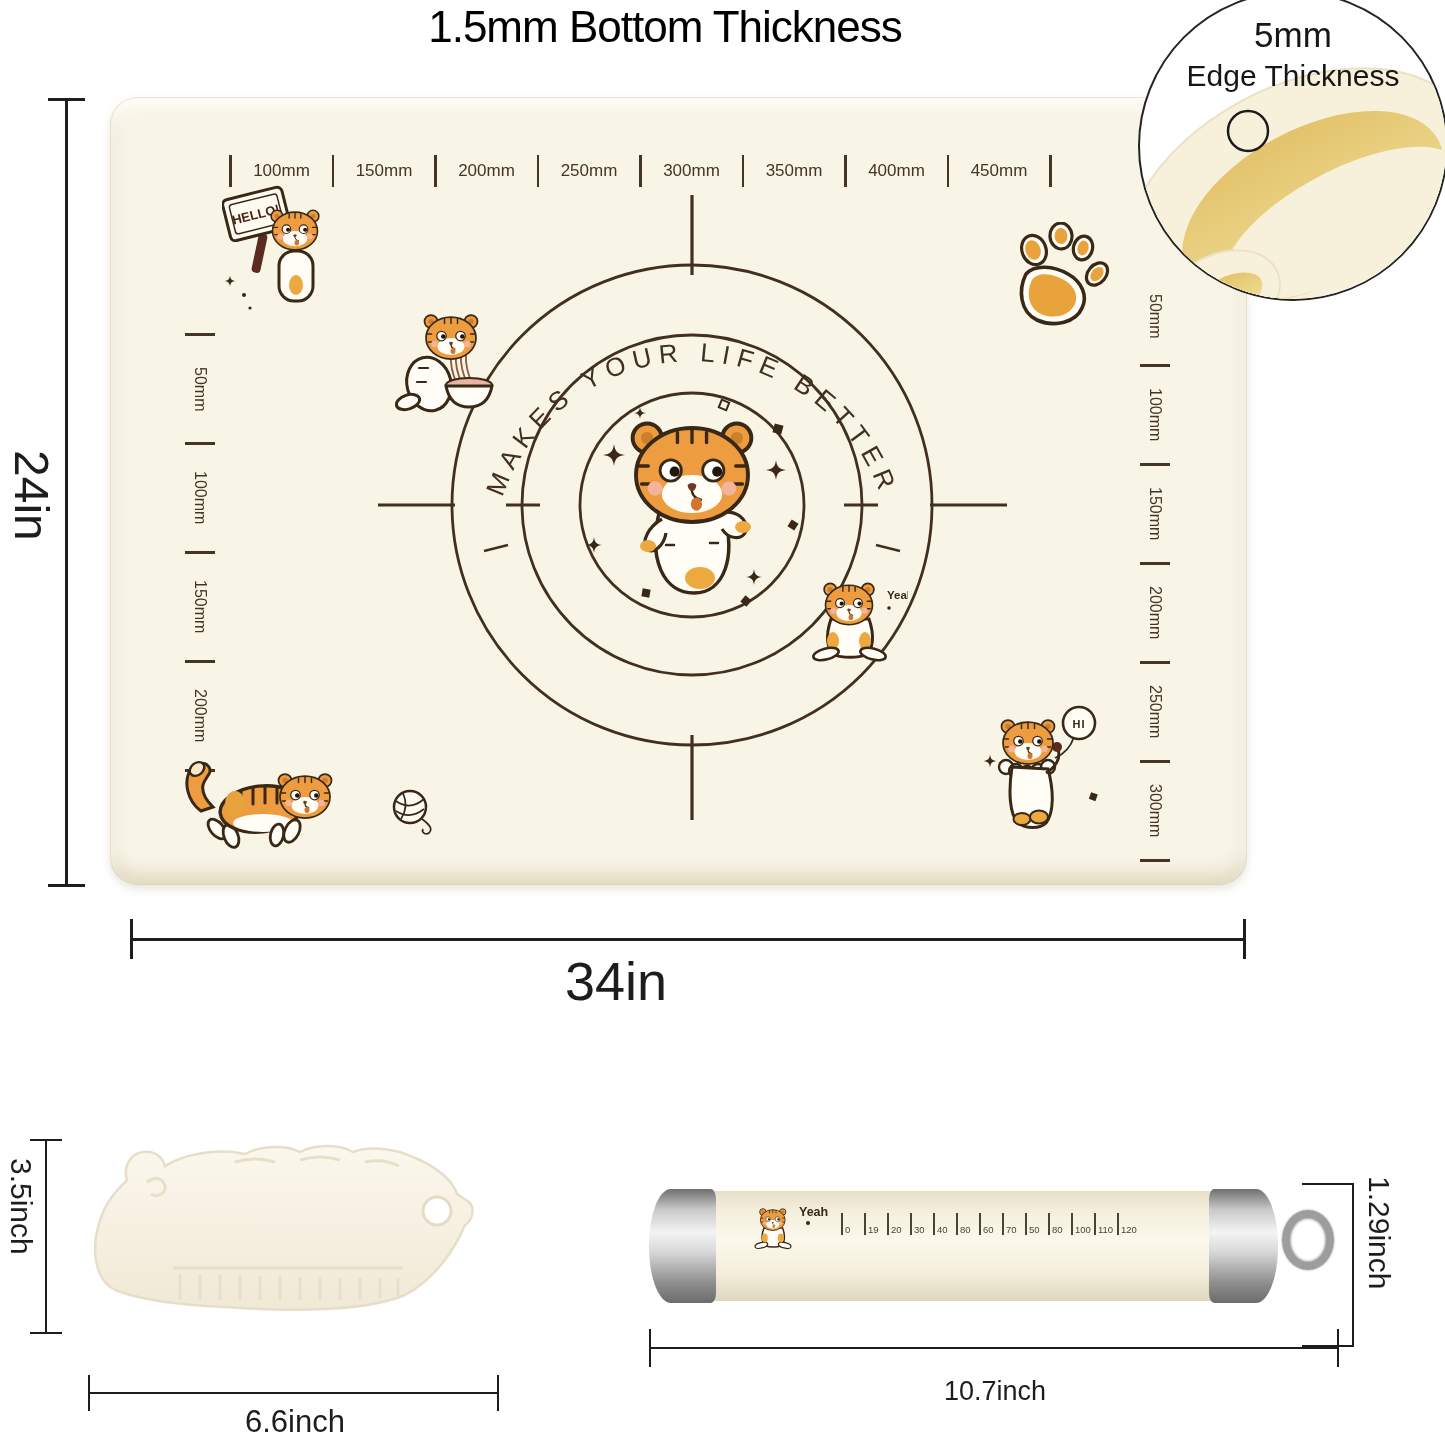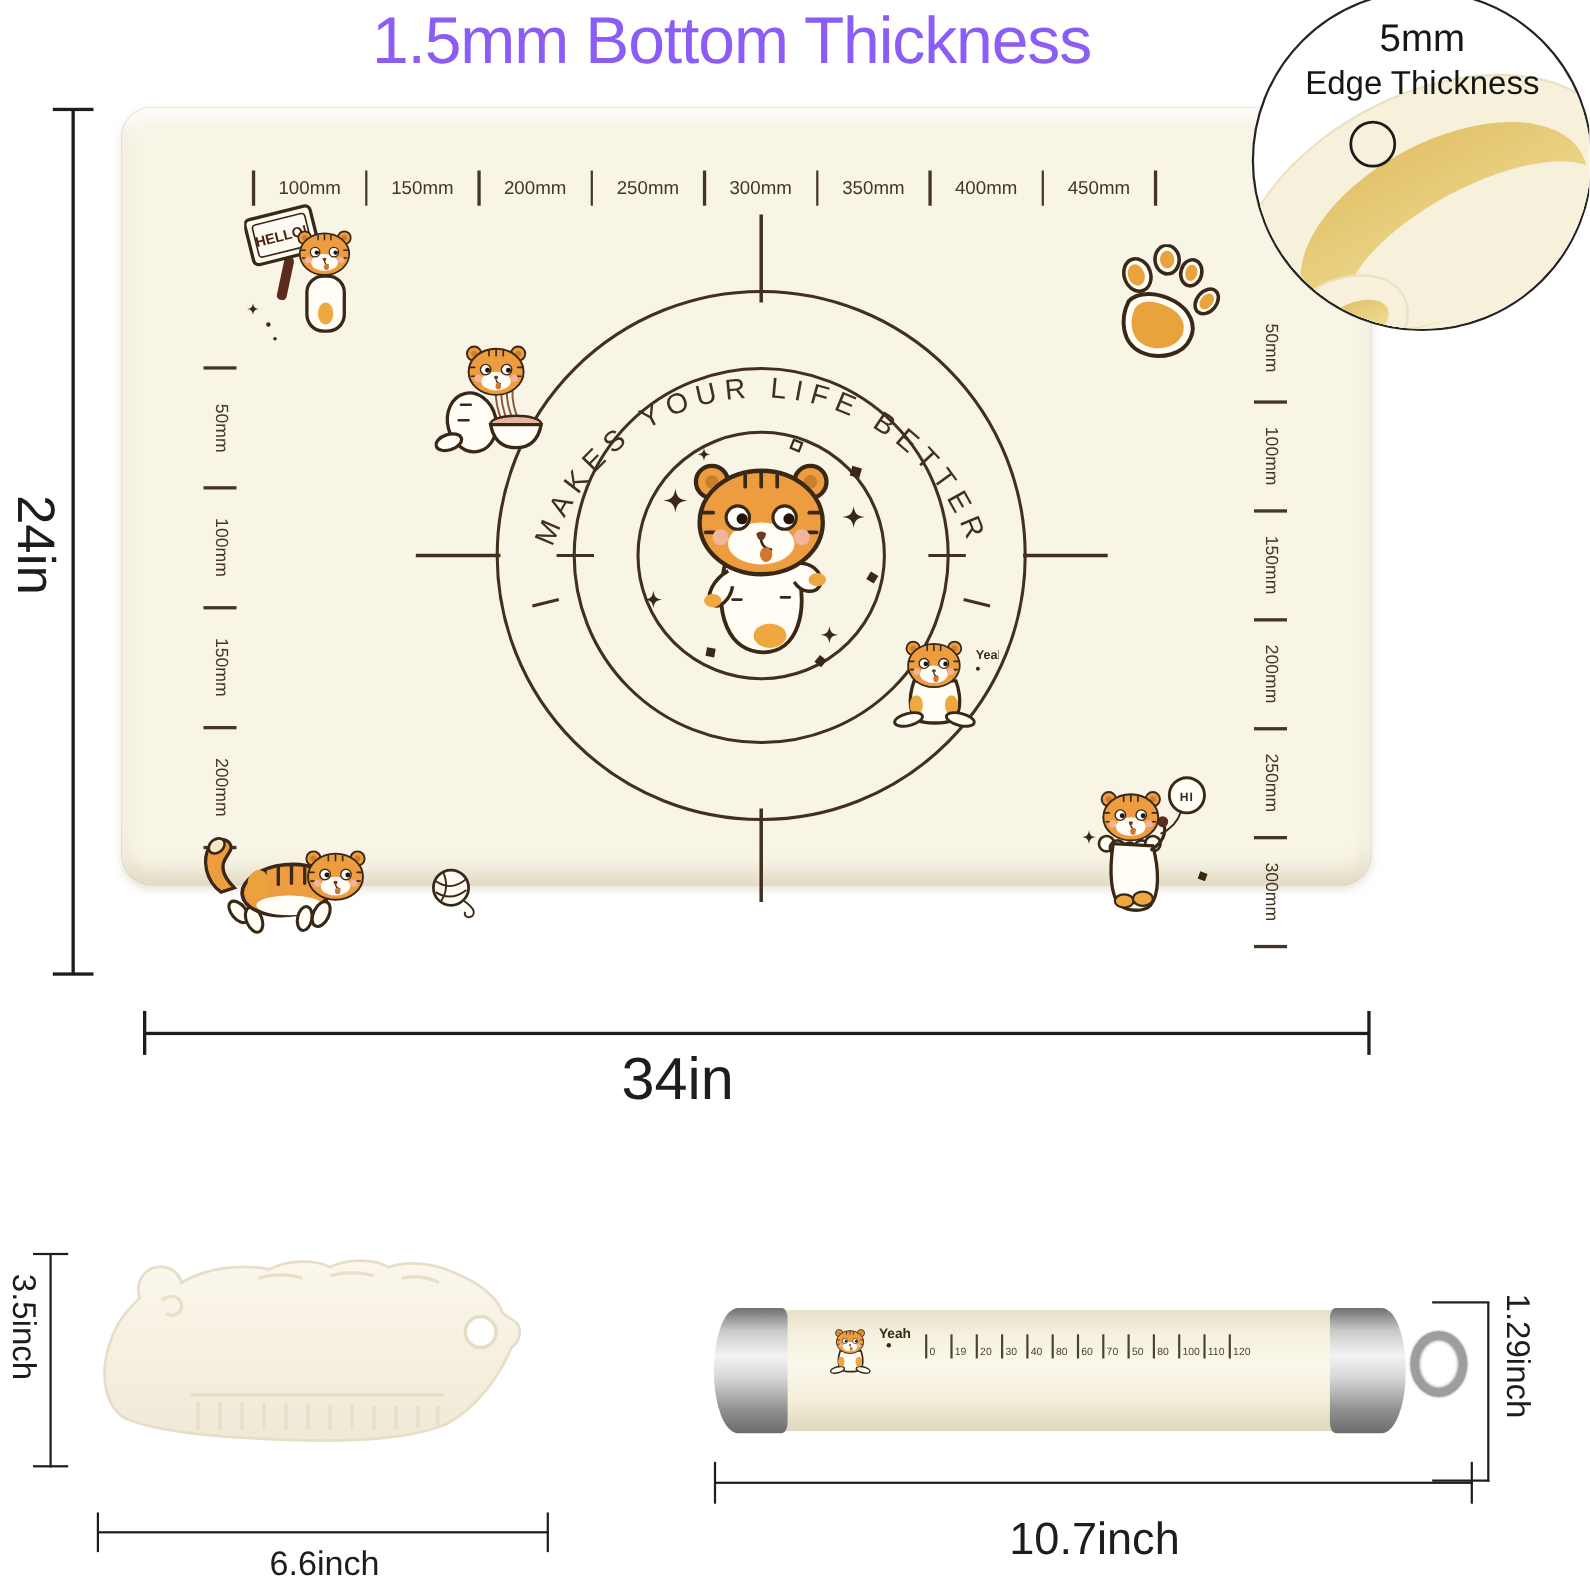--- a/index.html
+++ b/index.html
@@ -1,23 +1,23 @@
 <!DOCTYPE html>
 <html><head>
 <meta charset="utf-8">
 <style>
   html,body{margin:0;padding:0;background:#fff;}
   .stage{position:relative;width:1445px;height:1447px;background:#ffffff;overflow:hidden;
          font-family:"Liberation Sans",sans-serif;color:#1d1d1b;}
   .abs{position:absolute;}
   
-  .title{left:0;top:2px;width:1330px;text-align:center;font-size:60px;font-weight:500;
-         color:#8b5cf6;letter-spacing:-1px;}
-  
-  .mat{left:110px;top:97px;width:1137px;height:708px;background:#f8f4e6;border-radius:28px;
+  .title{left:0;top:2px;width:1330px;text-align:center;font-size:44px;font-weight:500;
+         color:#000000;letter-spacing:-1px;}
+  
+  .mat{left:110px;top:97px;width:1137px;height:788px;background:#f8f4e6;border-radius:28px;
        box-shadow:inset 0 0 0 1px rgba(205,195,165,.35), inset 0 10px 14px rgba(255,255,255,.75),
                   inset 0 -12px 16px rgba(188,176,140,.38), 0 4px 8px rgba(190,180,150,.35);}
   
   .ruler-top{display:flex;align-items:center;}
   .htick{width:2.5px;height:32px;background:#453524;}
   .hlabel{width:100px;text-align:center;font-size:17px;font-weight:500;color:#453524;}
   .vruler{display:flex;flex-direction:column;align-items:center;width:34px;}
   .vtick{width:30px;height:3px;background:#453524;}
   .vlabel{writing-mode:vertical-rl;font-size:16px;font-weight:500;color:#453524;
           display:flex;align-items:center;justify-content:center;}
@@ -418,20 +418,20 @@
         <div class="punit">
           <div class="ptick"></div>
           <div class="pnum">120</div>
         </div>
       </div>
   </div>
 
   <div class="abs dline" style="left:650px;top:1347px;width:689px;height:2px;"></div>
   <div class="abs dline" style="left:649px;top:1329px;width:2px;height:38px;"></div>
   <div class="abs dline" style="left:1337px;top:1329px;width:2px;height:38px;"></div>
-  <div class="abs dimtxt" style="left:885px;top:1376px;width:220px;text-align:center;font-size:41px;">10.7inch</div>
+  <div class="abs dimtxt" style="left:885px;top:1376px;width:220px;text-align:center;font-size:27px;">10.7inch</div>
 
   <div class="abs dline" style="left:1352px;top:1184px;width:2px;height:163px;"></div>
   <div class="abs dline" style="left:1302px;top:1183px;width:52px;height:2px;"></div>
   <div class="abs dline" style="left:1302px;top:1345px;width:52px;height:2px;"></div>
   <div class="abs dimtxt vtext" style="left:1362px;top:1176px;height:178px;font-size:30px;display:flex;align-items:center;">1.29inch</div>
 
 </div>
 
 </body></html>

